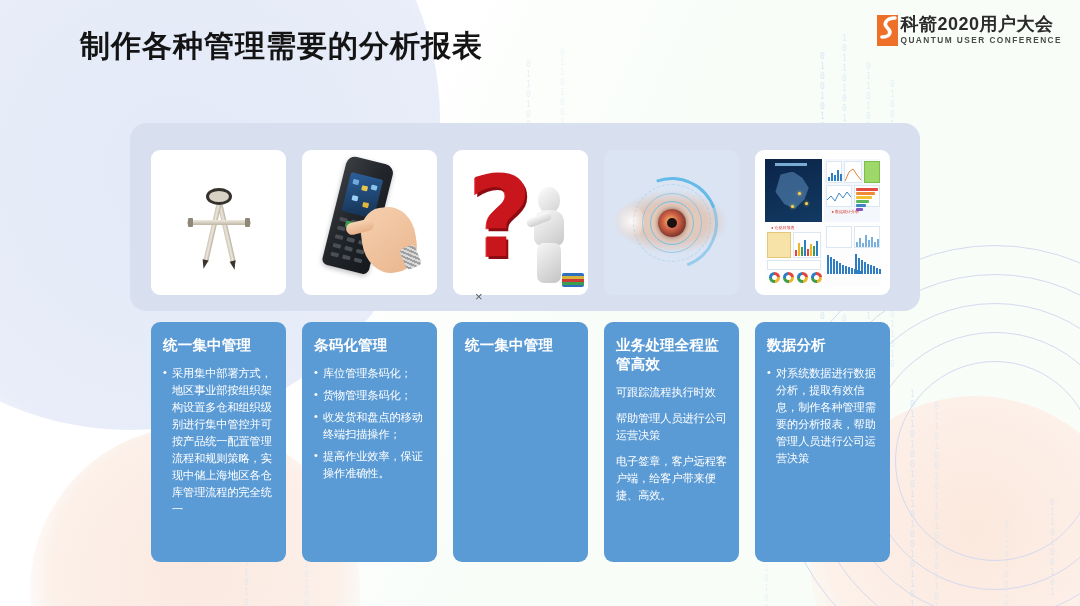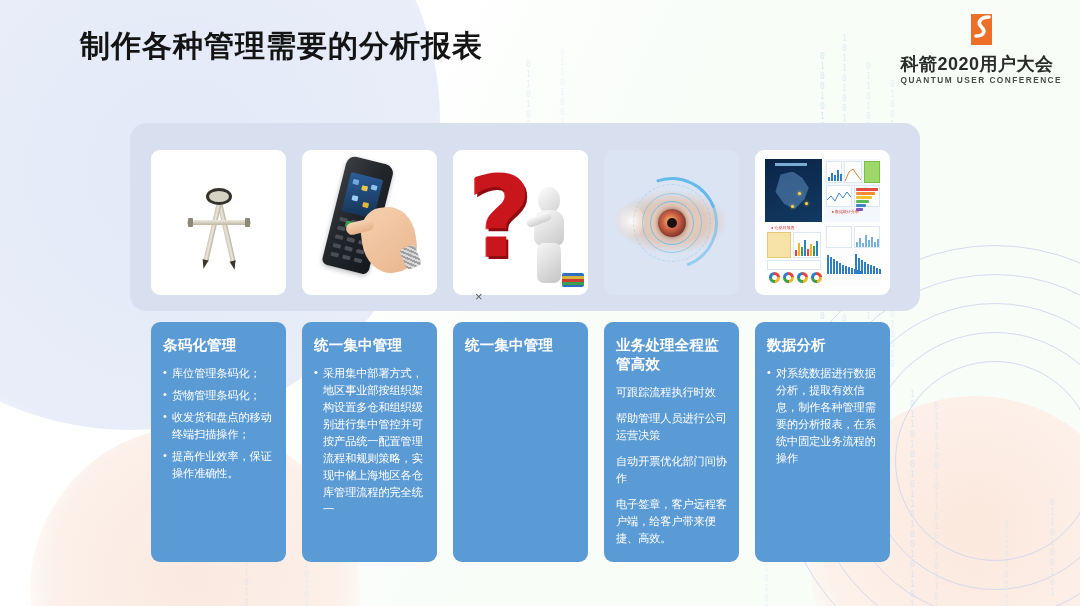--- a/index.html
+++ b/index.html
@@ -93,22 +93,21 @@
     color: #141414;
     letter-spacing: 1px;
     white-space: nowrap;
   }
 
   .logo {
     position: absolute;
     right: 18px; top: 14px;
     display: flex;
     align-items: center;
-    gap: 9px;
-    flex-direction: column;
+    gap: 0;
   }
   .logo-mark {
     width: 27px; height: 31px;
     position: relative;
     flex: none;
   }
   .logo-text { display: flex; flex-direction: column; justify-content: center; }
   .logo-cn {
     font-size: 18px;
     font-weight: bold;
@@ -621,50 +620,49 @@
     </div>
   </div>
 
 </div>
 
 <div class="x-mark">×</div>
 
 <div class="cards">
 
   <div class="card">
+    <div class="card-title">统一集中管理</div>
+    <ul>
+      <li>采用集中部署方式，地区事业部按组织架构设置多仓和组织级别进行集中管控并可按产品统一配置管理流程和规则策略，实现中储上海地区各仓库管理流程的完全统一</li>
+    </ul>
+  </div>
+
+  <div class="card">
     <div class="card-title">条码化管理</div>
     <ul>
       <li>库位管理条码化；</li>
       <li>货物管理条码化；</li>
       <li>收发货和盘点的移动终端扫描操作；</li>
       <li>提高作业效率，保证操作准确性。</li>
     </ul>
   </div>
 
   <div class="card">
     <div class="card-title">统一集中管理</div>
-    <ul>
-      <li>采用集中部署方式，地区事业部按组织架构设置多仓和组织级别进行集中管控并可按产品统一配置管理流程和规则策略，实现中储上海地区各仓库管理流程的完全统一</li>
-    </ul>
-  </div>
-
-  <div class="card">
-    <div class="card-title">统一集中管理</div>
   </div>
 
   <div class="card nobullet">
     <div class="card-title">业务处理全程监管高效</div>
     <ul>
       <li>可跟踪流程执行时效</li>
       <li>帮助管理人员进行公司运营决策</li>
-      <li>自动开票优化部门间协作</li>
       <li>电子签章，客户远程客户端，给客户带来便捷、高效。</li>
     </ul>
   </div>
 
   <div class="card">
     <div class="card-title">数据分析</div>
     <ul>
-      <li>对系统数据进行数据分析，提取有效信息，制作各种管理需要的分析报表，在系统中固定业务流程的操作</li>
+      <li>对系统数据进行数据分析，提取有效信息，制作各种管理需要的分析报表，帮助管理人员进行公司运营决策</li>
     </ul>
   </div>
 
 </div>
 
 </body></html>

